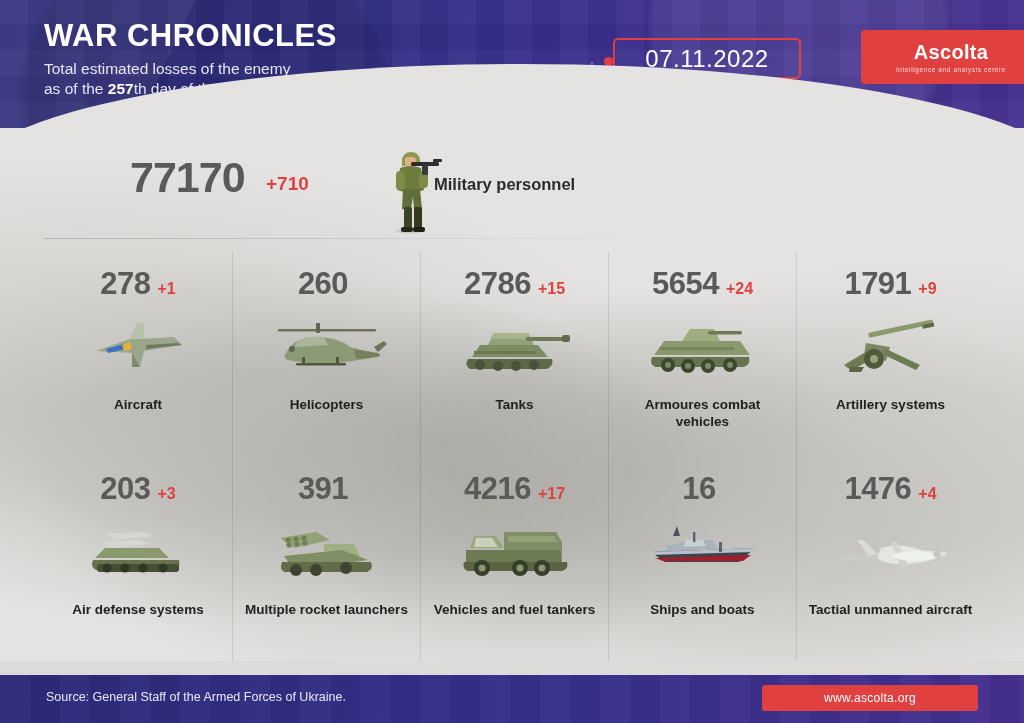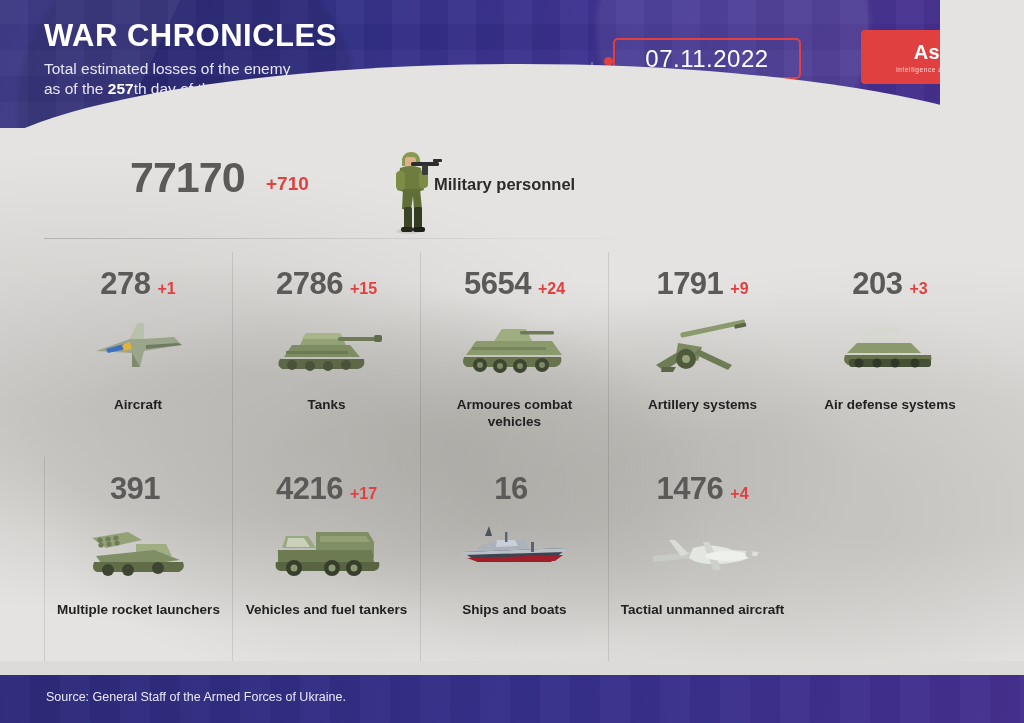--- a/index.html
+++ b/index.html
@@ -12,21 +12,21 @@
   #page {
     position: relative;
     width: 1024px; height: 723px;
     background: #e4e3e1;
     overflow: hidden;
   }
 
   
   .header {
     position: absolute; left: 0; top: 0;
-    width: 940px; height: 128px;
+    width: 1024px; height: 128px;
     background:
       repeating-linear-gradient(90deg, rgba(255,255,255,0.025) 0 28px, rgba(0,0,0,0.03) 28px 56px),
       repeating-linear-gradient(0deg, rgba(255,255,255,0.02) 0 26px, rgba(0,0,0,0.02) 26px 52px),
       linear-gradient(105deg, #2c2a7a 0%, #312f86 35%, #3b2f8e 60%, #46308f 100%);
     overflow: hidden;
   }
   .header::after{
     content:"";
     position:absolute; left:-40px; bottom:-56px; width:1120px; height:120px;
     background:#e4e3e1;
@@ -268,20 +268,41 @@
           <path d="M52 30 L60 14 L66 14 L66 30 Z" fill="#b8c1a9"></path>
           <path d="M54 44 L62 58 L54 58 Z" fill="#7d8a6d"></path>
           <path d="M68 36 L100 34 L104 36 L68 40 Z" fill="#6f7b60"></path>
           <path d="M28 40 L46 35 L48 40 L30 44 Z" fill="#3a6fc4"></path>
           <path d="M44 36 L52 33 L54 40 L46 42 Z" fill="#e2b33c"></path>
         </svg>
       </div>
       <div class="cell-label">Aircraft</div>
     </div>
 
+    <div class="cell">
+      <div class="cell-num-row">
+        <span class="cell-num">260</span>
+        <span class="cell-delta"></span>
+      </div>
+      <div class="cell-icon">
+        <svg width="130" height="76" viewBox="0 0 130 76">
+          <rect x="16" y="20" width="98" height="2.6" rx="1.3" fill="#6b7558"></rect>
+          <rect x="54" y="14" width="4" height="10" rx="1" fill="#5d6650"></rect>
+          <path d="M24 44 q8-16 30-16 q22 0 34 10 l22 6 q4 2 0 5 l-26 4 q-30 4 -58 -2 q-6 -2 -2 -7z" fill="#8c9a76"></path>
+          <path d="M36 32 q12-6 26-4 l4 8 l-34 2z" fill="#aab79a"></path>
+          <path d="M92 40 l24 4 q4 2 0 4 l-22 2z" fill="#76825f"></path>
+          <path d="M112 38 l10 -6 l3 3 l-9 8z" fill="#6b7558"></path>
+          <rect x="34" y="54" width="50" height="2.5" rx="1.2" fill="#4f573f"></rect>
+          <rect x="40" y="48" width="3" height="8" fill="#4f573f"></rect>
+          <rect x="74" y="48" width="3" height="8" fill="#4f573f"></rect>
+          <circle cx="30" cy="40" r="3" fill="#5e6a4c"></circle>
+        </svg>
+      </div>
+      <div class="cell-label">Helicopters</div>
+    </div>
 
     <div class="cell">
       <div class="cell-num-row">
         <span class="cell-num">2786</span>
         <span class="cell-delta">+15</span>
       </div>
       <div class="cell-icon">
         <svg width="130" height="76" viewBox="0 0 130 76">
           <path d="M22 48 l8 -12 l58 0 l10 12 z" fill="#7e8c63"></path>
           <path d="M38 36 l6 -12 l34 0 l6 12 z" fill="#93a276"></path>
@@ -457,15 +478,16 @@
         </svg>
       </div>
       <div class="cell-label">Tactial unmanned aircraft</div>
     </div>
 
   </div>
 
   <div class="footer-strip"></div>
   <div class="footer">
     <div class="footer-source">Source: General Staff of the Armed Forces of Ukraine.</div>
+    <div class="footer-site">www.ascolta.org</div>
   </div>
 
 </div>
 
 </body></html>

